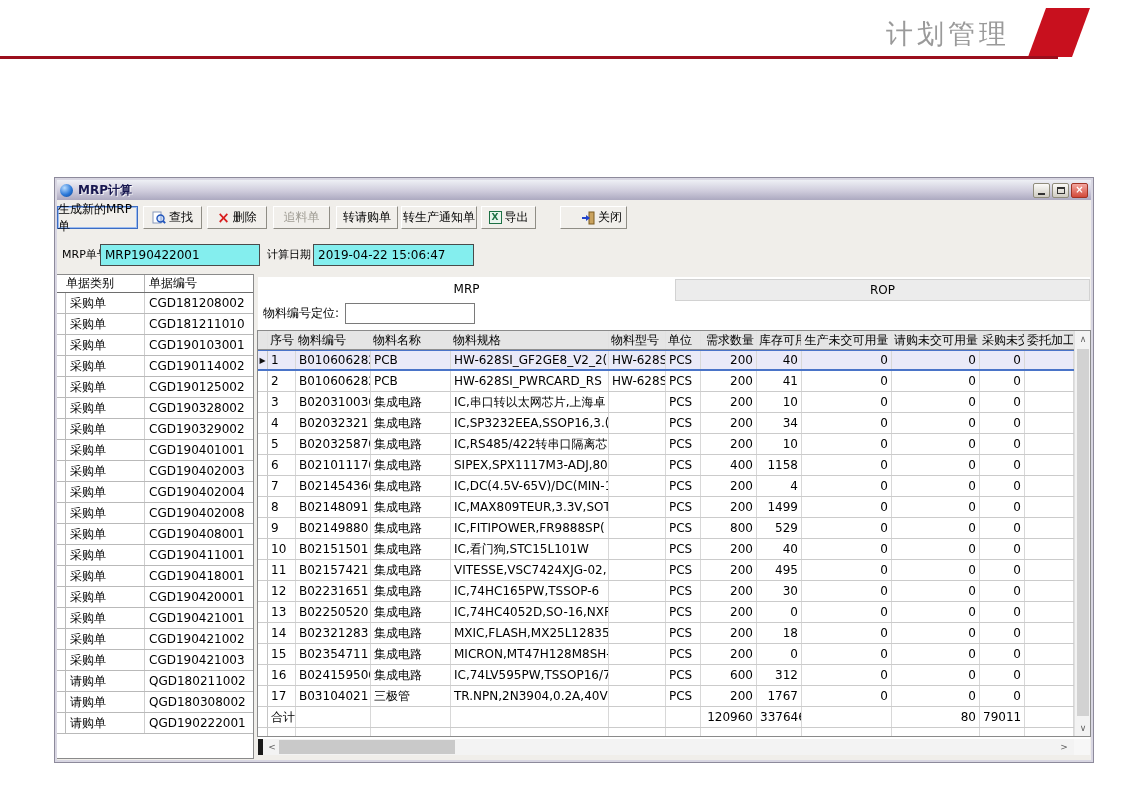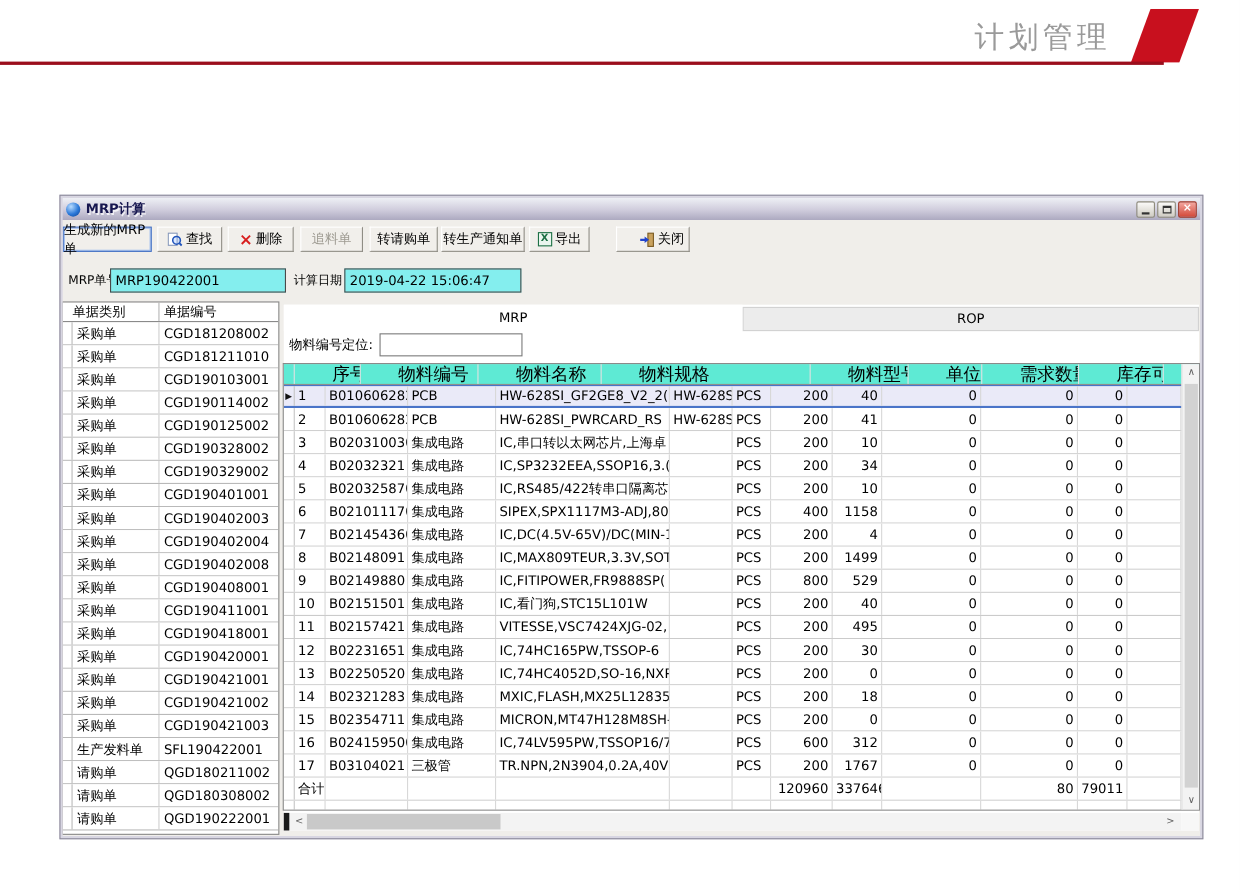--- a/index.html
+++ b/index.html
@@ -63,21 +63,21 @@
   .main-panel{left:201px;top:77px;width:832px;height:478px;background:#fff;}
   .tab{position:absolute;font-size:12px;text-align:center;}
   .tab-mrp{left:201px;top:77px;width:417px;height:24px;background:#fff;line-height:24px;}
   .tab-rop{left:618px;top:79px;width:415px;height:22px;background:#ececec;border:1px solid #d2d2d2;line-height:20px;}
   .loc-label{left:206px;top:103px;font-size:12px;line-height:21px;}
   .loc-input{left:288px;top:103px;width:130px;height:21px;border:1px solid #7a7a7a;background:#fff;
     font-size:12px;padding:0 3px;font-family:"DejaVu Sans","Liberation Sans",sans-serif;}
 
   
   .mtable{left:201px;top:131px;width:832px;height:405px;background:#fff;outline:1px solid #8a8a8a;overflow:hidden;}
-  .mhead{display:flex;height:19px;border-bottom:1px solid #8e8e8e;background:#5eead4;font-size:16px;gap:32px;}
+  .mhead{display:flex;height:19px;border-bottom:1px solid #8e8e8e;background:#e5e5e5;font-size:12px;}
   .mhead .hc{flex:none;overflow:hidden;white-space:nowrap;line-height:18px;padding:0 2px;border-right:1px solid #e2e2e2;}
   .mrow{display:flex;height:21px;border-bottom:1px solid #cbcbcb;font-size:12px;background:#fff;}
   .mrow .c{flex:none;overflow:hidden;white-space:nowrap;line-height:20px;padding:0 3px;border-right:1px solid #d8d8d8;}
   .mrow .r{text-align:right;}
   .mrow.sel{background:#eaeaf8;border-top:1px solid #4a74c8;border-bottom:2px solid #4a74c8;}
   .mrow.sel .c{line-height:18px;background:transparent;}
   .msel{flex:none;width:10px;border-right:1px solid #c5c5c5;font-size:8px;line-height:20px;color:#111;text-align:center;}
 
   
   .vscroll{position:absolute;left:816px;top:0;width:16px;height:405px;background:#f3f3f3;border-left:1px solid #e0e0e0;}
@@ -248,25 +248,20 @@
             </div>
             <div class="sbrow">
               <div class="sbsel"></div>
               <div class="sbc1">采购单</div>
               <div class="sbc2">CGD190421002</div>
             </div>
             <div class="sbrow">
               <div class="sbsel"></div>
               <div class="sbc1">采购单</div>
               <div class="sbc2">CGD190421003</div>
-            </div>
-            <div class="sbrow">
-              <div class="sbsel"></div>
-              <div class="sbc1">生产发料单</div>
-              <div class="sbc2">SFL190422001</div>
             </div>
             <div class="sbrow">
               <div class="sbsel"></div>
               <div class="sbc1">请购单</div>
               <div class="sbc2">QGD180211002</div>
             </div>
             <div class="sbrow">
               <div class="sbsel"></div>
               <div class="sbc1">请购单</div>
               <div class="sbc2">QGD180308002</div>

